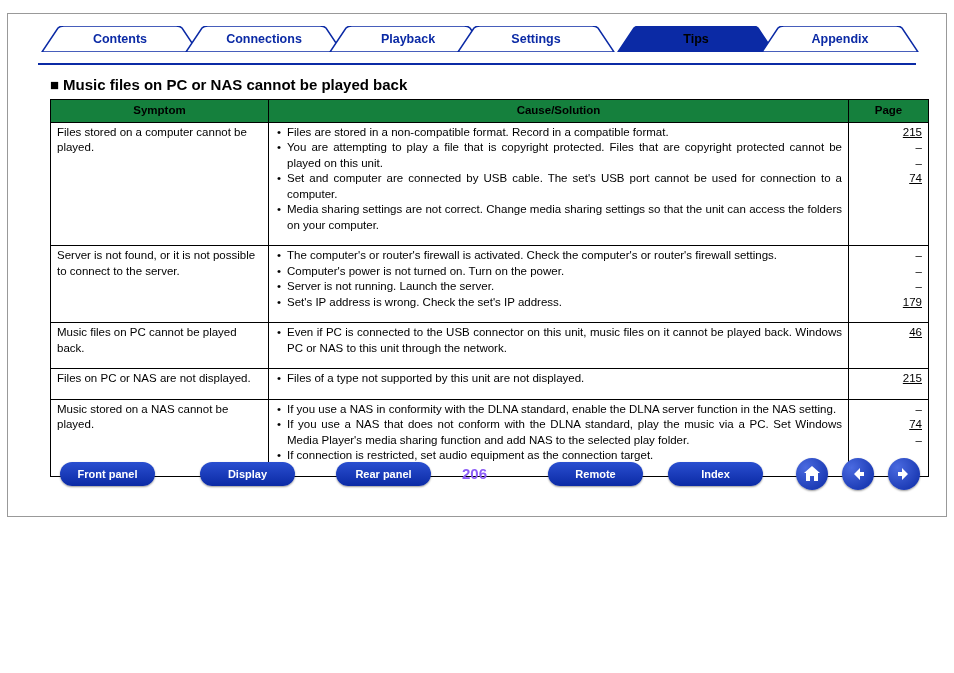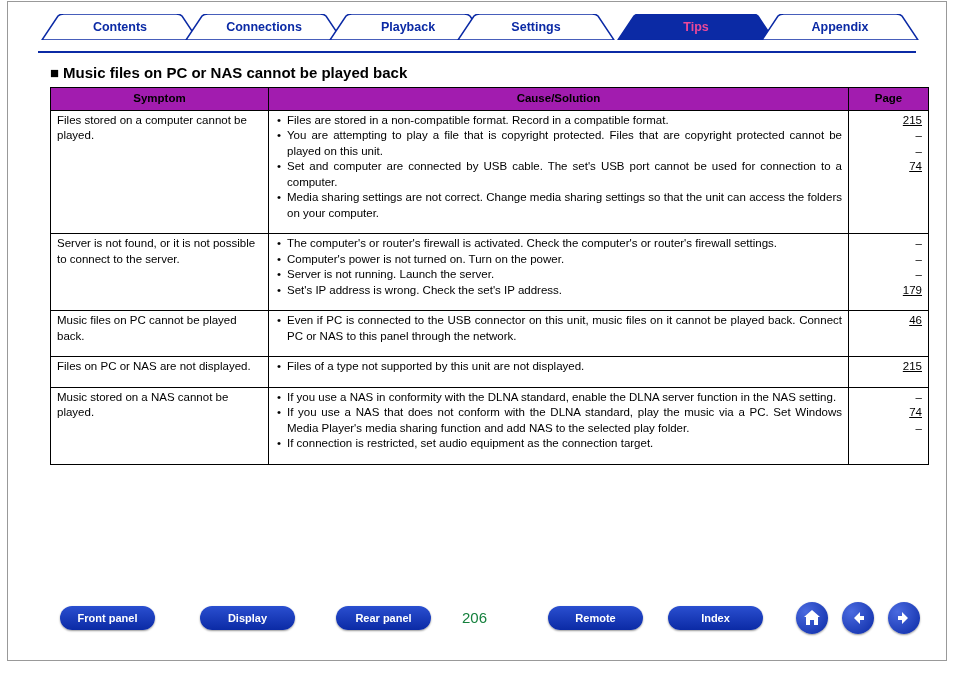--- a/index.html
+++ b/index.html
@@ -10,22 +10,22 @@
     width: 954px;
     height: 673px;
     position: relative;
     overflow: hidden;
     font-size: 12px;
     color: #000;
   }
   .page {
     border: 1px solid #999;
     width: 940px;
-    height: 660px;
-    margin: 1px auto;
+    height: 504px;
+    margin: 13px auto;
     position: relative;
   }
   
   .tabs {
     position: relative;
     height: 36px;
     margin: 12px 0 0 0;
   }
   .tab {
     position: absolute;
@@ -34,21 +34,21 @@
     height: 26px;
     text-align: center;
     line-height: 26px;
     font-size: 12.5px;
     font-weight: bold;
     cursor: pointer;
   }
   .tab svg { position: absolute; top:0; left:0; }
   .tab span { position: relative; }
   .tab.inactive span { color: #0b2aa5; }
-  .tab.active   span { color: #ec4899; }
+  .tab.active   span { color: #000000; }
   .underline {
     position: absolute;
     left: 30px; right: 30px;
     top: 37px;
     height: 2px;
     background: #0b2aa5;
   }
   
   .heading {
     margin: 14px 0 6px 42px;
@@ -64,21 +64,21 @@
     table-layout: fixed;
   }
   table.trouble th, table.trouble td {
     border: 1px solid #000;
     padding: 2px 6px 12px 6px;
     vertical-align: top;
     font-size: 11.5px;
     line-height: 1.35;
   }
   table.trouble th {
-    background: #a21caf;
+    background: #15803d;
     text-align: center;
     font-weight: bold;
     padding: 3px 0;
   }
   col.sym  { width: 218px; }
   col.cs   { width: 580px; }
   col.pg   { width: 80px;  }
   td.page-cell { text-align: right; }
   td.page-cell .lnk { text-decoration: underline; color:#000; display:block; }
   td.page-cell .dash { display:block; }
@@ -102,22 +102,23 @@
     font-weight: bold;
     text-align: center;
     line-height: 24px;
     width: 95px;
     box-shadow: 0 1px 2px rgba(0,0,0,.4);
     cursor: pointer;
   }
   .pagenum {
     position: absolute;
     font-size: 15px;
-    color: #15803d;
+    color: #8b5cf6;
     top: 3px;
+    font-weight: bold;
   }
   .circ {
     position: absolute;
     width: 32px; height: 32px;
     border-radius: 50%;
     background: radial-gradient(circle at 30% 30%, #4a6ae0, #0b2aa5);
     box-shadow: 0 1px 2px rgba(0,0,0,.4);
     top: -4px;
     cursor: pointer;
     display:flex; align-items:center; justify-content:center;
@@ -200,21 +201,21 @@
             <span class="dash">–</span>
             <span class="dash">–</span>
             <span class="dash">–</span>
             <span class="lnk">179</span>
           </td>
         </tr>
         <tr>
           <td>Music files on PC cannot be played back.</td>
           <td>
             <ul class="bullets">
-              <li>Even if PC is connected to the USB connector on this unit, music files on it cannot be played back. Connect PC or NAS to this panel through the network.</li>
+              <li>Even if PC is connected to the USB connector on this unit, music files on it cannot be played back. Windows PC or NAS to this unit through the network.</li>
             </ul>
           </td>
           <td class="page-cell">
             <span class="lnk">46</span>
           </td>
         </tr>
         <tr>
           <td>Files on PC or NAS are not displayed.</td>
           <td>
             <ul class="bullets">

